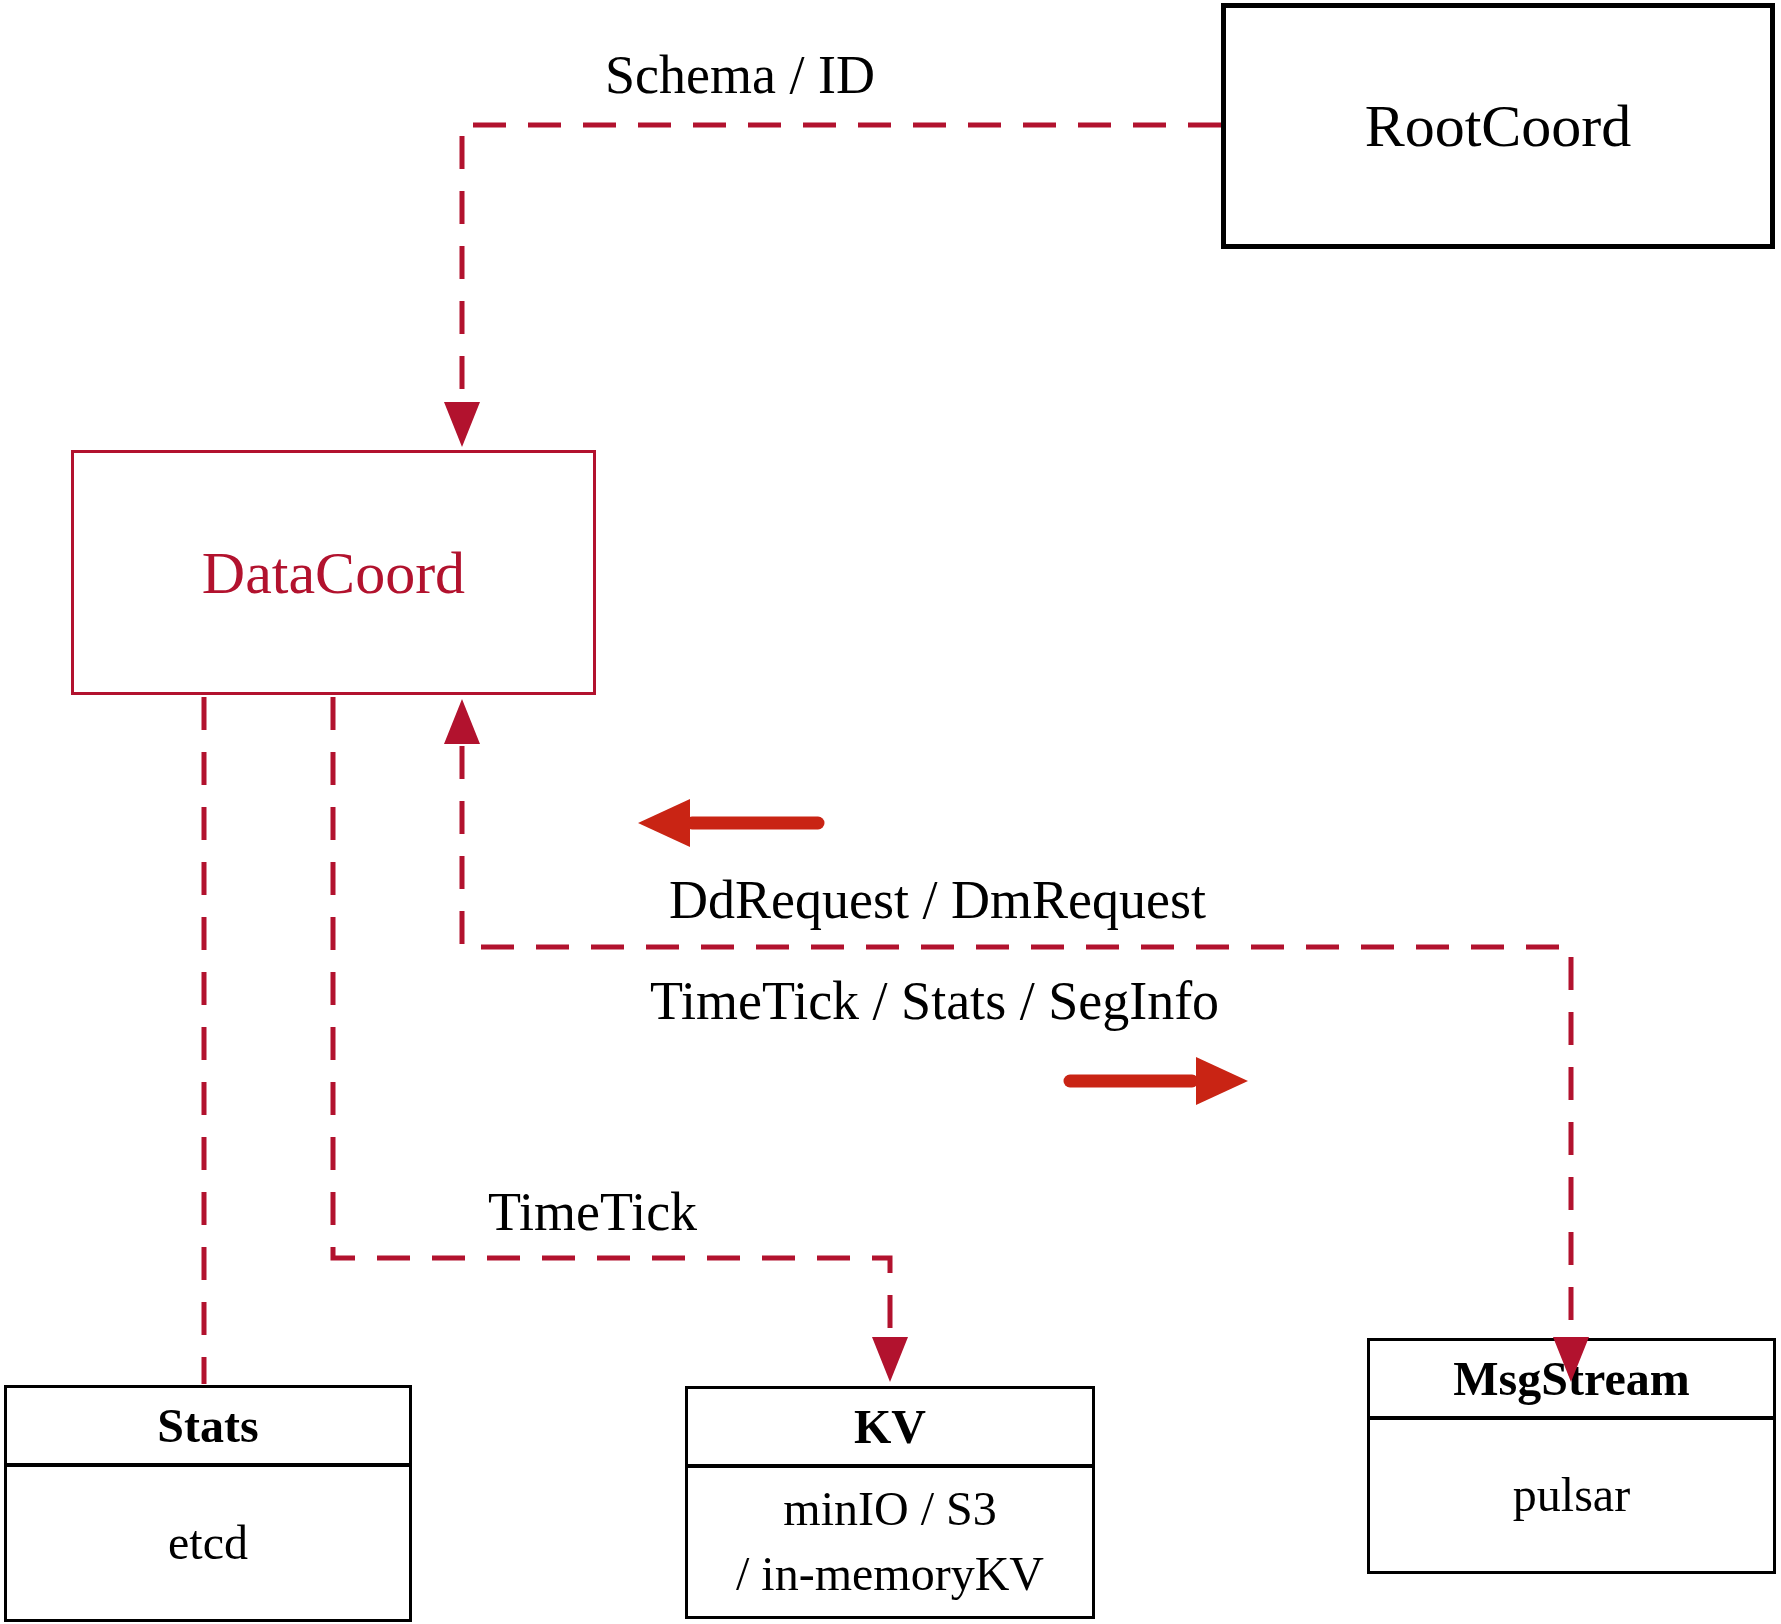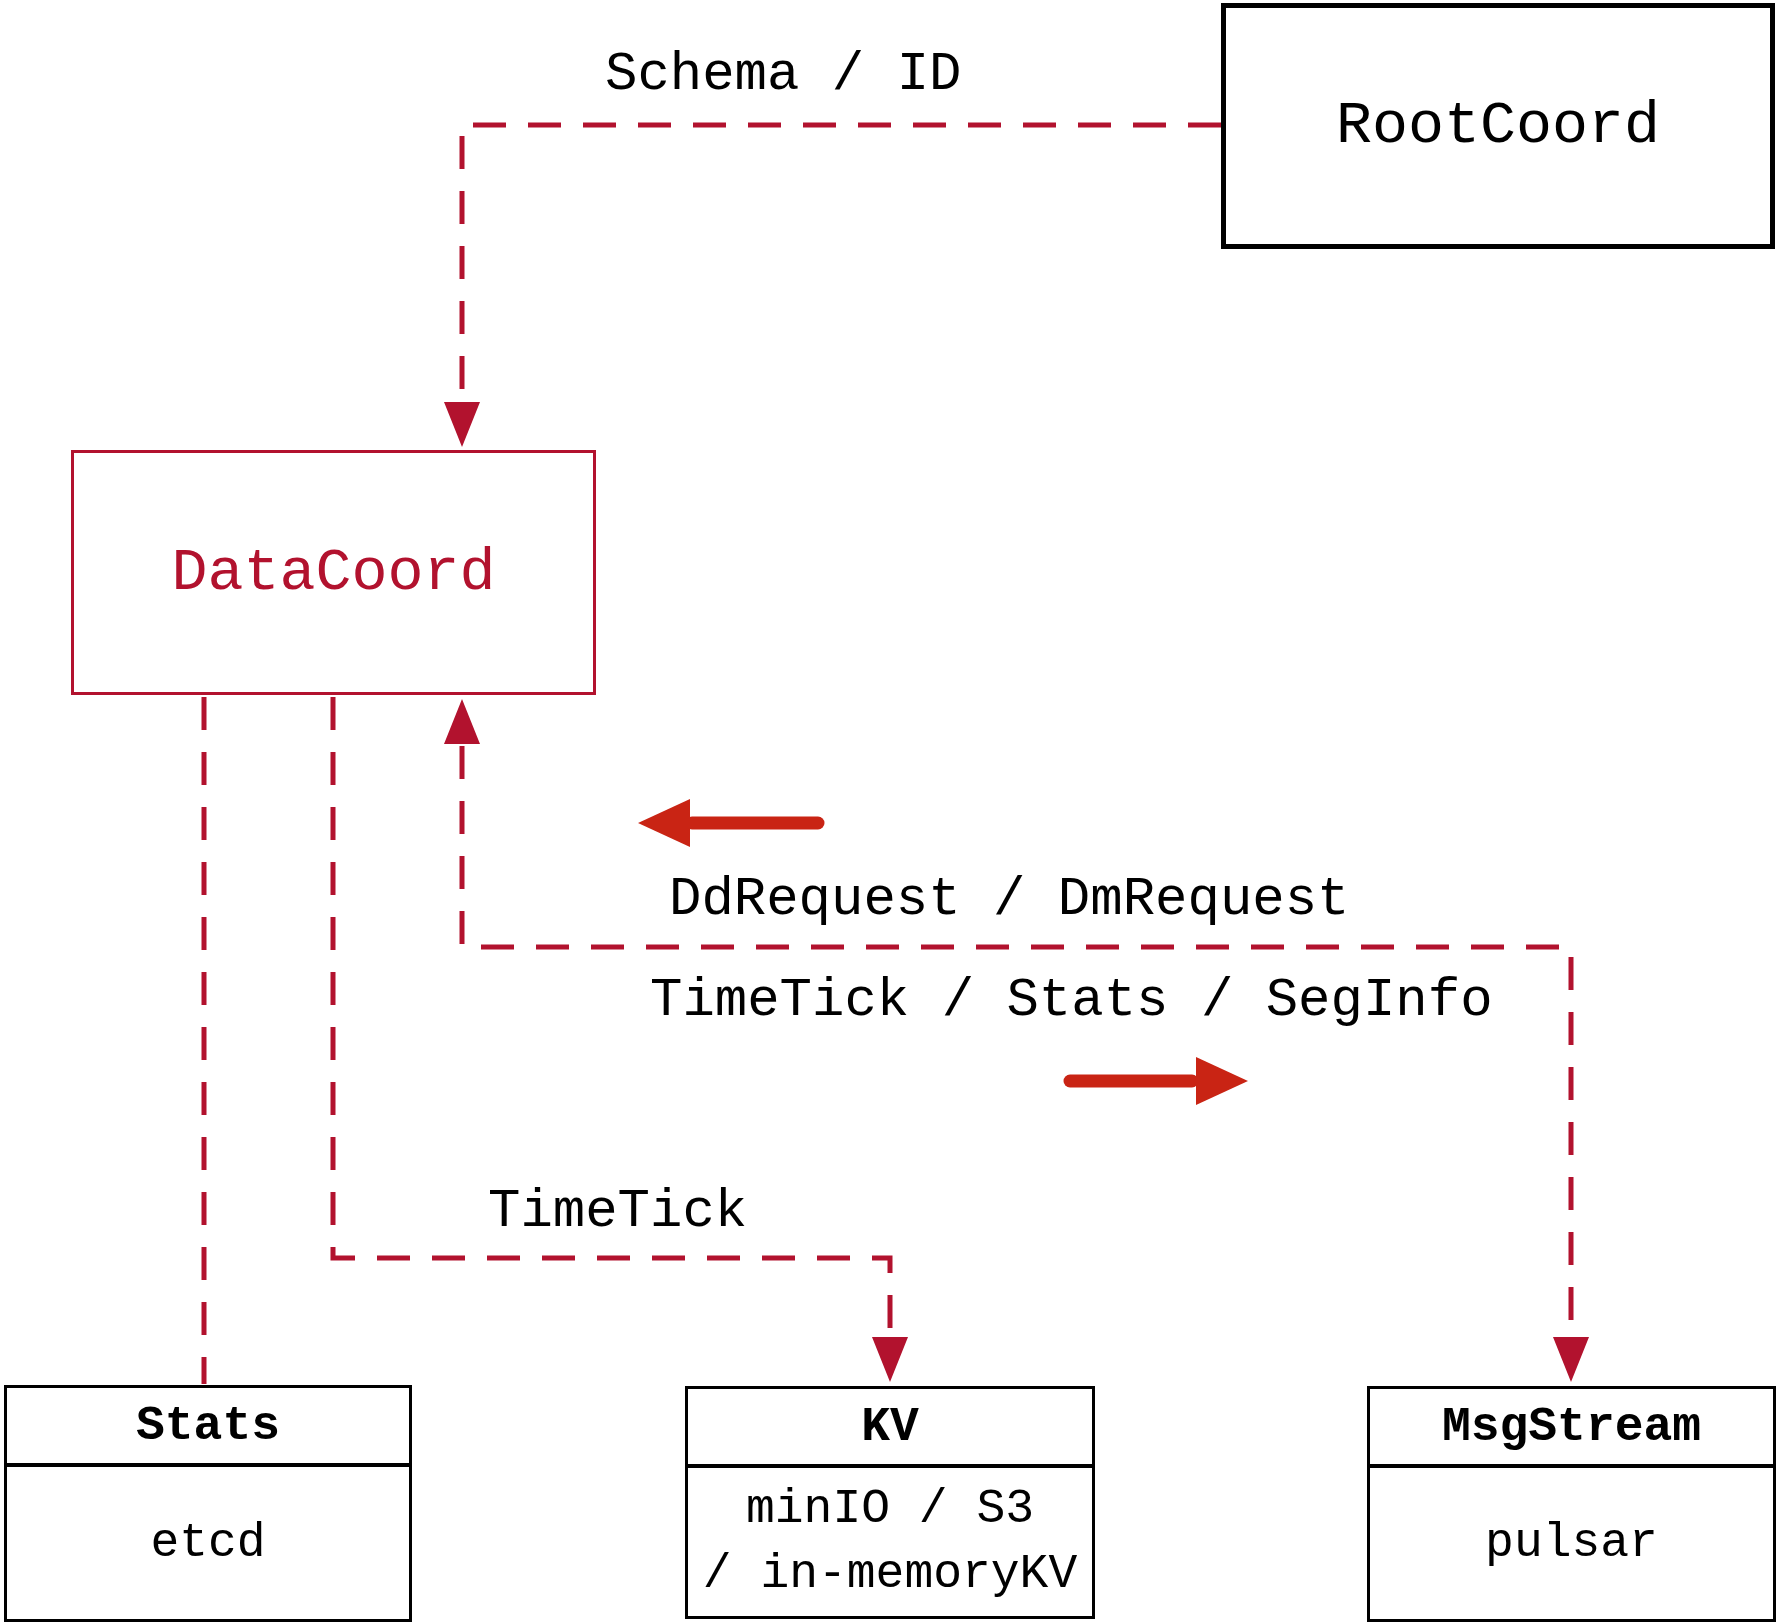--- a/index.html
+++ b/index.html
@@ -7,35 +7,35 @@
     --solid-arrow:#c92414;
     --box-border-black:#000000;
     --text-black:#000000;
     --background:#ffffff;
   }
   html,body{margin:0;padding:0;background:var(--background);}
   #canvas{
     position:relative;
     width:1781px;height:1624px;
     background:var(--background);
-    font-family:Liberation Mono, monospace;
+    font-family:Liberation Serif, serif;
     overflow:hidden;
   }
   .box{position:absolute;display:flex;align-items:center;justify-content:center;background:var(--background);box-sizing:border-box;z-index:1;}
   .box-label{white-space:nowrap;line-height:1;}
   #rootcoord-box{left:1221px;top:3px;width:554px;height:246px;border:5px solid var(--box-border-black);}
   #rootcoord-box .box-label{font-size:60px;color:var(--text-black);}
   #datacoord-box{left:71px;top:450px;width:525px;height:245px;border:3px solid var(--dashed-line);align-items:center;}
   #datacoord-box .box-label{font-size:60px;color:var(--dashed-line);}
   .store-box{position:absolute;display:flex;flex-direction:column;background:var(--background);border:3px solid var(--box-border-black);box-sizing:border-box;z-index:1;}
   .store-header{height:75px;border-bottom:4px solid var(--box-border-black);display:flex;align-items:center;justify-content:center;font-size:48px;font-weight:bold;color:var(--text-black);}
   .store-body{flex:1;display:flex;flex-direction:column;align-items:center;justify-content:center;font-size:48px;color:var(--text-black);line-height:1.35;text-align:center;}
   #txnkv-box{left:4px;top:1385px;width:408px;height:237px;}
   #kv-box{left:685px;top:1386px;width:410px;height:233px;}
-  #msgstream-box{left:1367px;top:1386px;width:409px;height:236px;}
+  #msgstream-box{left:1367px;top:1338px;width:409px;height:236px;}
   .edge-label{position:absolute;white-space:nowrap;font-size:54px;line-height:1;color:var(--text-black);z-index:3;}
   #schema-id-label{left:605px;top:48px;}
   #ddrequest-label{left:669px;top:873px;text-align:right;}
   #timetick-label{left:650px;top:974px;}
   #binlogs-label{left:488px;top:1185px;}
   #wires{position:absolute;left:0;top:0;z-index:2;pointer-events:none;}
   .dash{fill:none;stroke:var(--dashed-line);stroke-width:5;stroke-dasharray:33 22;}
   .head{fill:var(--dashed-line);stroke:none;}
   .solid-shaft{stroke:var(--solid-arrow);stroke-width:13;stroke-linecap:round;fill:none;}
   .solid-head{fill:var(--solid-arrow);stroke:none;}

